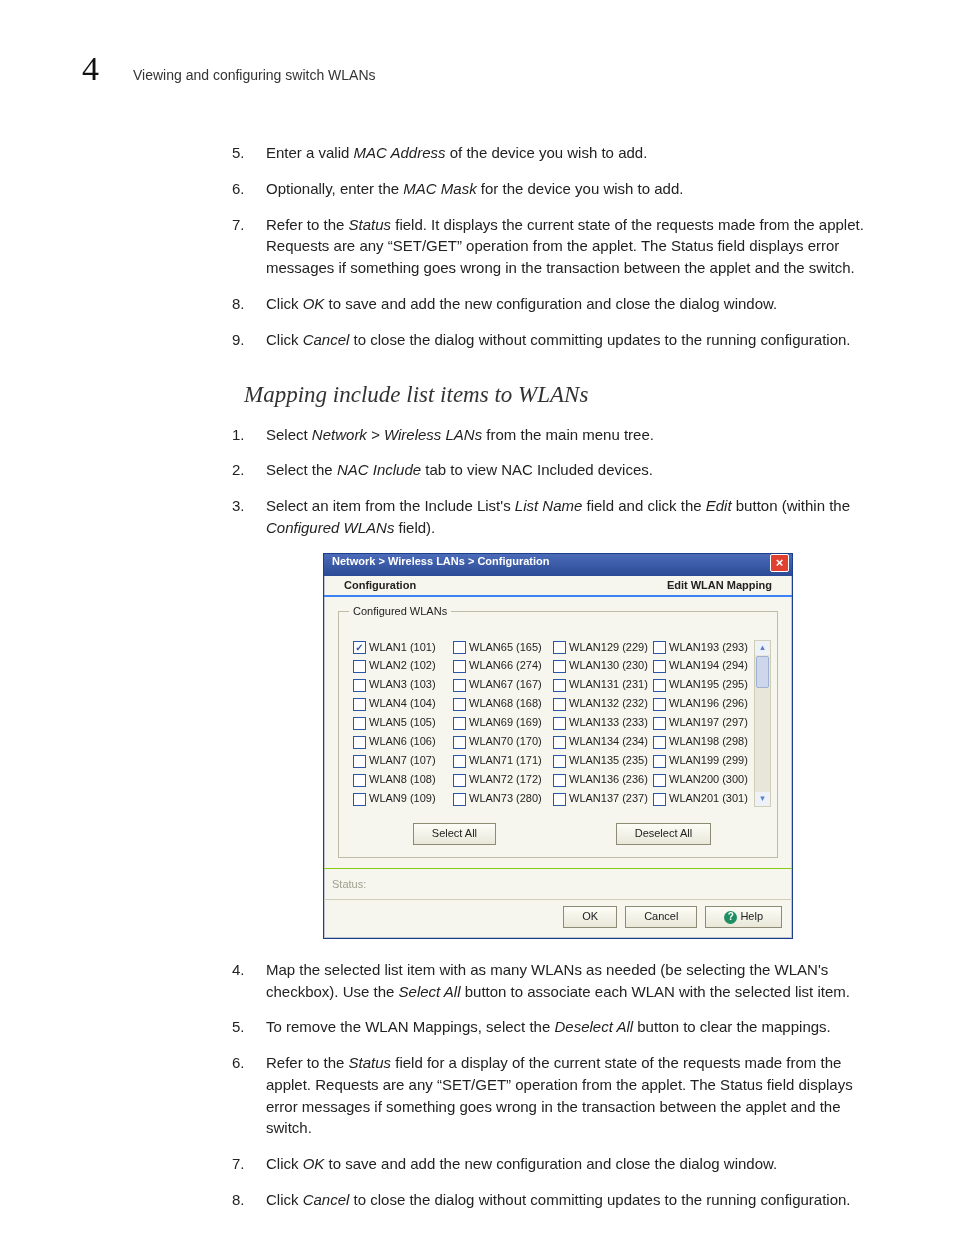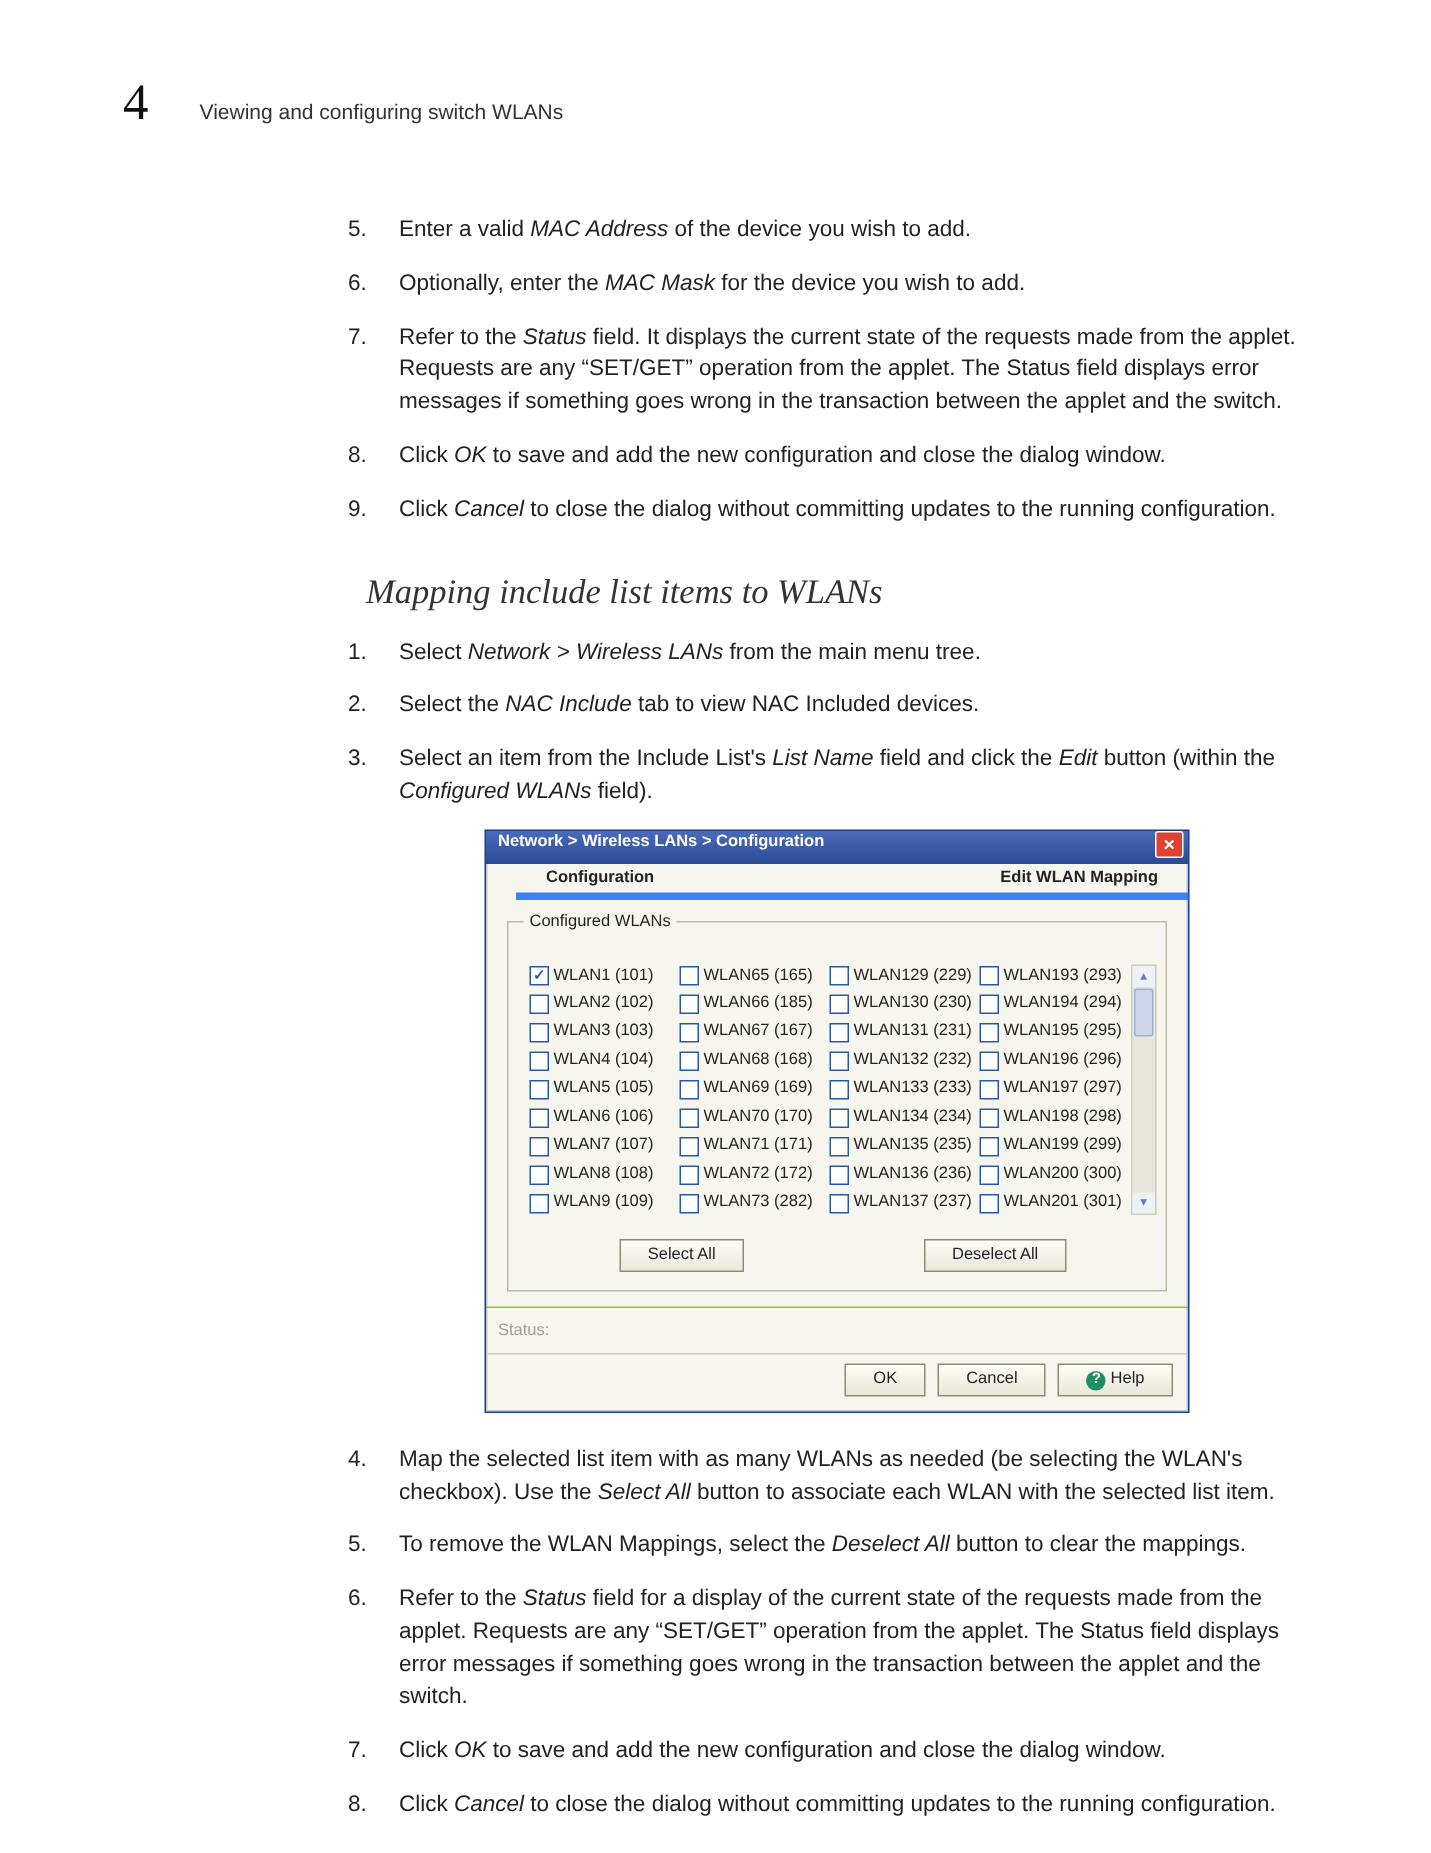--- a/index.html
+++ b/index.html
@@ -10,21 +10,21 @@
   .content{margin-left:150px;font-size:15px;line-height:1.45;color:#222;}
   ol.steps{margin:0;padding:0;list-style:none;}
   ol.steps > li{position:relative;padding-left:34px;margin-bottom:14px;}
   ol.steps > li .num{position:absolute;left:0;top:0;}
   .section-heading{font-family:Georgia,'Times New Roman',serif;font-style:italic;font-weight:400;font-size:23px;color:#333;margin:28px 12px 12px;}
   .intro{margin:0 0 12px;}
   .fig-wrap{display:flex;justify-content:center;margin:14px 0 20px;}
   .dialog{width:468px;border:1px solid #1b3f8a;background:#f7f6ee;font-family:Tahoma,Arial,sans-serif;font-size:11px;color:#222;box-shadow:0 0 0 1px #bfc5d0 inset;}
   .titlebar{height:22px;background:linear-gradient(#4b6bb8,#2b4a96);color:#fff;font-size:11px;font-weight:bold;display:flex;align-items:flex-start;justify-content:space-between;padding:0 3px 0 8px;}
   .title-close{width:17px;height:16px;background:#e04030;border:1px solid #fff;border-radius:2px;display:flex;align-items:center;justify-content:center;font-size:13px;line-height:1;color:#fff;font-weight:bold;cursor:default;}
-  .configbar{display:flex;justify-content:space-between;align-items:center;padding:2px 20px 1px;border-bottom:5px solid #3b82f6;font-size:11px;font-weight:bold;color:#222;margin-left:20px;}
+  .configbar{display:flex;justify-content:space-between;align-items:center;padding:2px 20px 1px;border-bottom:2px solid #3b82f6;font-size:11px;font-weight:bold;color:#222;}
   .fieldset{border:1px solid #bdbda6;margin:14px 14px 10px;padding:28px 6px 12px 14px;position:relative;}
   .legend{position:absolute;top:-8px;left:10px;background:#f7f6ee;padding:0 4px;font-size:11px;color:#222;}
   .grid-wrap{position:relative;padding-right:20px;}
   .wlan-grid{display:grid;grid-template-columns:repeat(4,1fr);column-gap:2px;row-gap:3px;font-size:11px;color:#222;}
   .wlan{display:flex;align-items:center;gap:3px;white-space:nowrap;}
   .cb{width:11px;height:11px;border:1px solid #2a56a8;background:#fff;flex:0 0 auto;display:flex;align-items:center;justify-content:center;}
   .cb.checked::after{content:"✓";font-size:10px;line-height:1;color:#2a56a8;font-weight:bold;}
   .vscroll{position:absolute;right:0;top:0;bottom:0;width:15px;background:#e6e6da;border:1px solid #cfcfb8;}
   .vscroll .up,.vscroll .down{height:14px;display:flex;align-items:center;justify-content:center;font-size:9px;color:#5b7fc7;background:#eef1f8;}
   .vscroll .down{position:absolute;bottom:0;left:0;right:0;}
@@ -91,21 +91,21 @@
                 <div class="wlan">
                   <span class="cb"></span>
                   <span>WLAN193 (293)</span>
                 </div>
                 <div class="wlan">
                   <span class="cb"></span>
                   <span>WLAN2 (102)</span>
                 </div>
                 <div class="wlan">
                   <span class="cb"></span>
-                  <span>WLAN66 (185)</span>
+                  <span>WLAN66 (274)</span>
                 </div>
                 <div class="wlan">
                   <span class="cb"></span>
                   <span>WLAN130 (230)</span>
                 </div>
                 <div class="wlan">
                   <span class="cb"></span>
                   <span>WLAN194 (294)</span>
                 </div>
                 <div class="wlan">
@@ -203,21 +203,21 @@
                 <div class="wlan">
                   <span class="cb"></span>
                   <span>WLAN200 (300)</span>
                 </div>
                 <div class="wlan">
                   <span class="cb"></span>
                   <span>WLAN9 (109)</span>
                 </div>
                 <div class="wlan">
                   <span class="cb"></span>
-                  <span>WLAN73 (282)</span>
+                  <span>WLAN73 (280)</span>
                 </div>
                 <div class="wlan">
                   <span class="cb"></span>
                   <span>WLAN137 (237)</span>
                 </div>
                 <div class="wlan">
                   <span class="cb"></span>
                   <span>WLAN201 (301)</span>
                 </div>
               </div>

